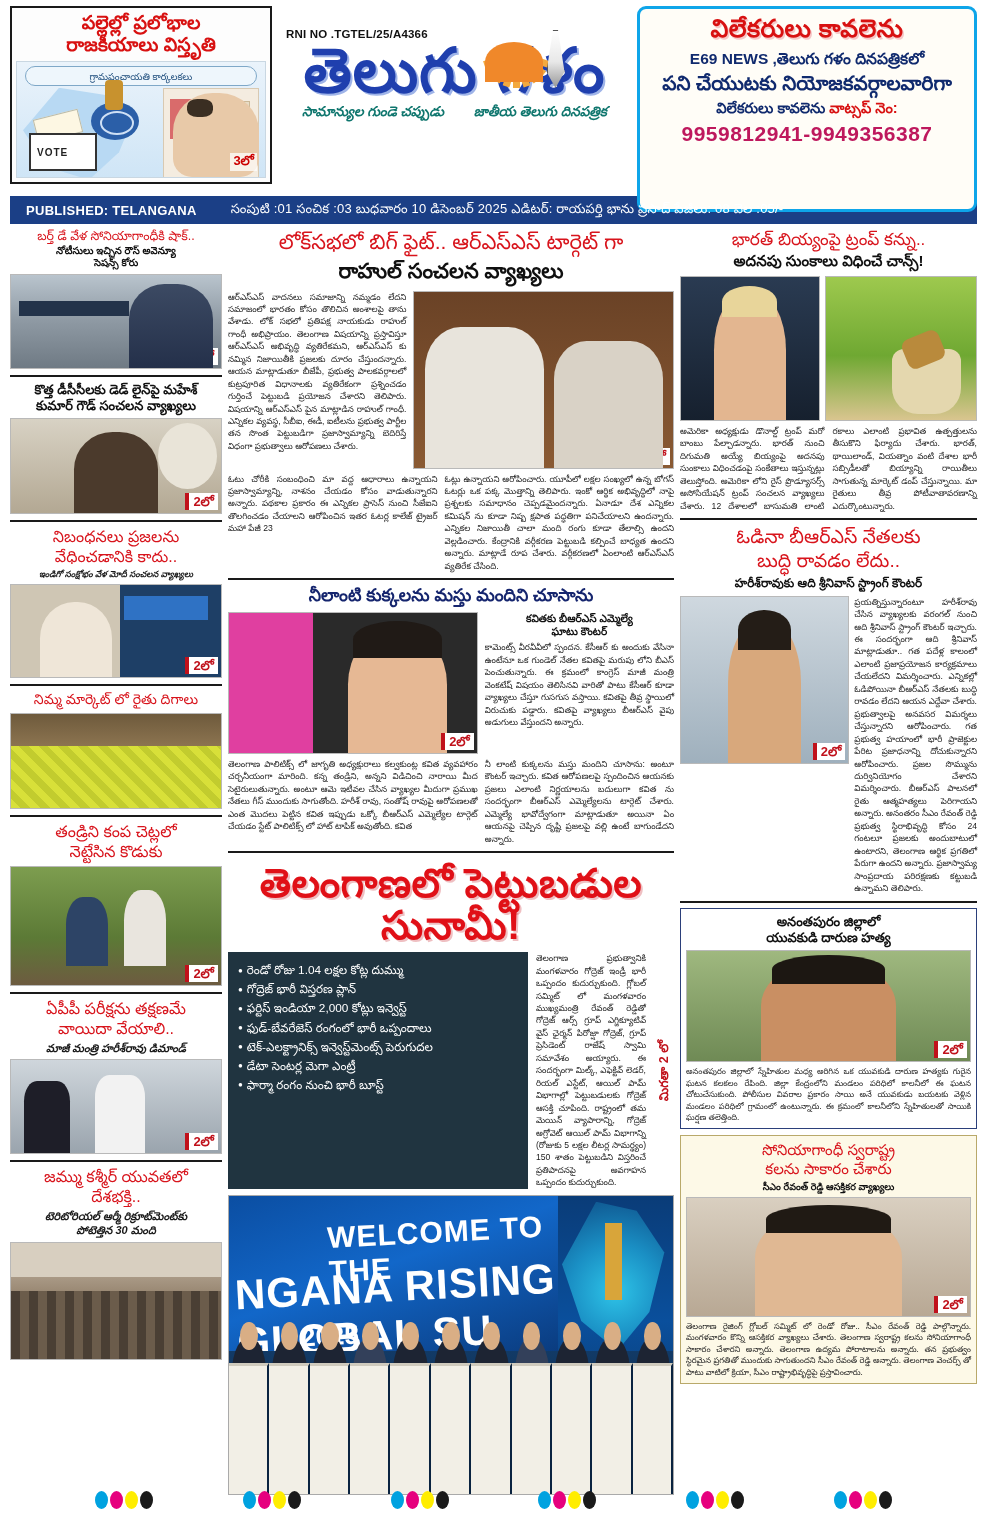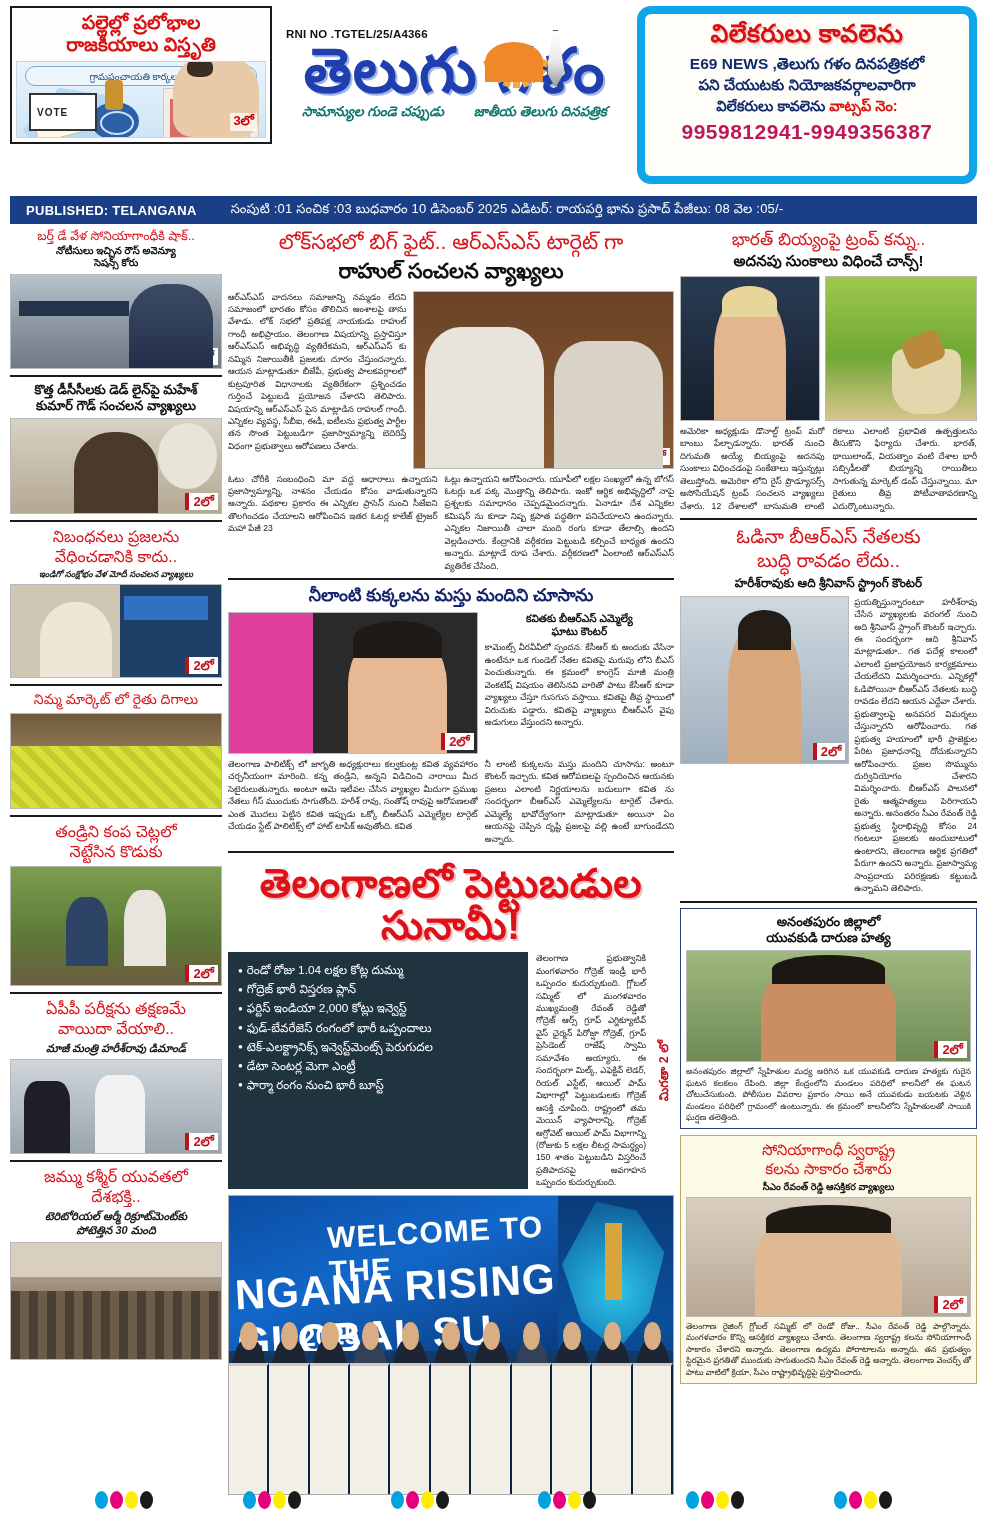--- a/index.html
+++ b/index.html
@@ -8,21 +8,21 @@
     background: #ffffff;
     font-family: "Liberation Sans", sans-serif;
     overflow: hidden;
     position: relative;
   }
   .page { width: 987px; height: 1525px; position: relative; padding: 0 10px; }
 
   
   .masthead { display: flex; align-items: flex-start; height: 192px; padding-top: 6px; gap: 6px; }
   .ad-left {
-    width: 262px; height: 138px; border: 2px solid #1a1a1a;
+    width: 262px; height: 178px; border: 2px solid #1a1a1a;
     background: #fdfdfd; display: flex; flex-direction: column; overflow: hidden;
   }
   .ad-left-head { color: #d81111; font-weight: bold; font-size: 19px; text-align: center; line-height: 1.18; padding: 4px 2px 2px; }
   .ad-left-pic { flex: 1; position: relative; background: linear-gradient(180deg,#eaf3fb 0%,#cfe5f6 100%); margin: 2px 4px 4px; border: 1px solid #c9d7e2; overflow:hidden; }
   .ad-banner { position:absolute; top:4px; left:8px; right:8px; height:20px; background:#eef6fc; border:1px solid #7fa8c8; border-radius:10px; color:#1a4a7a; font-size:9.5px; text-align:center; line-height:19px; }
   .ap-map { position:absolute; left:6px; top:26px; width:120px; height:92px; background:#b8d9f3; clip-path: polygon(30% 0,70% 8%,92% 32%,80% 70%,55% 100%,20% 86%,0 46%); }
   .ap-vote-box { position:absolute; left:12px; bottom:6px; width:68px; height:38px; background:#fff; border:2px solid #333; }
   .ap-vote-box::after { content:"VOTE"; position:absolute; left:6px; top:12px; font-size:10px; font-weight:bold; color:#222; letter-spacing:1px;}
   .ap-ballot { position:absolute; left:18px; top:52px; width:46px; height:24px; background:#fdf7e3; border:1px solid #bba; transform: rotate(-14deg); }
   .ap-stamp { position:absolute; left:74px; top:40px; width:48px; height:38px; background:#2b5fa8; border-radius:50%; }
@@ -39,24 +39,24 @@
   .rni { position:absolute; left:8px; top:22px; font-size:11.5px; font-weight:bold; color:#111; letter-spacing:.2px;}
   .sunburst { position:absolute; left:50%; top:20px; width:132px; height:56px; margin-left:-4px; }
   .sun-core { position:absolute; left:34px; top:16px; width:58px; height:40px; background:#f0882a; border-radius:50% 50% 0 0;}
   .ray { position:absolute; left:62px; top:28px; width:7px; height:34px; background:#f3a93f; transform-origin: 3.5px 0; }
   .pen { position:absolute; left:96px; top:4px; width:18px; height:58px; background:linear-gradient(180deg,#fff 0%,#e8e8e8 55%,#9a9a9a 100%); clip-path: polygon(36% 0,64% 0,100% 72%,50% 100%,0 72%); border:1px solid #555;}
   .logo-text { font-size: 62px; font-weight: bold; color: #1f3fae; letter-spacing: 1px; line-height: 1; padding-top: 30px;
                text-shadow: 2px 2px 0 #9fb4e8; }
   .tagline-row { display:flex; justify-content:center; gap:30px; margin-top:2px; }
   .tagline { color:#0f766e; font-size:13.5px; font-weight:bold; font-style:italic; }
 
-  .ad-right { width: 340px; height: 178px; border: 8px solid #0ea5e9; border-radius: 14px; background:#fffdf7; text-align:center; padding:6px 6px 4px; }
+  .ad-right { width: 340px; height: 206px; border: 3px solid #0ea5e9; border-radius: 9px; background:#fffdf7; text-align:center; padding:6px 6px 4px; }
   .ad-r-h1 { color:#d81111; font-weight:bold; font-size:25px; letter-spacing:.5px; text-shadow:1.5px 1.5px 0 #f6c9c9; line-height:1.1; }
   .ad-r-l1 { font-size:15.5px; font-weight:bold; color:#102a6e; margin-top:6px; line-height:1.35;}
-  .ad-r-l2 { font-size:15px; font-weight:bold; color:#102a6e; line-height:1.45;}
+  .ad-r-l2 { font-size:20px; font-weight:bold; color:#102a6e; line-height:1.45;}
   .ad-r-l3 { font-size:14.5px; font-weight:bold; color:#102a6e; line-height:1.45;}
   .ad-r-l3 em { color:#d81111; font-style:normal; }
   .ad-r-phone { font-size:21px; font-weight:bold; color:#be185d; margin-top:3px; letter-spacing:.5px;}
 
   
   .infobar { background:#1b3f86; color:#fff; height:28px; display:flex; align-items:center; margin:4px 0 5px; padding:0 16px; font-size:13px; }
   .infobar .pub { font-weight:bold; letter-spacing:.3px; }
   .infobar .meta { margin-left:34px; letter-spacing:.2px; }
 
   

